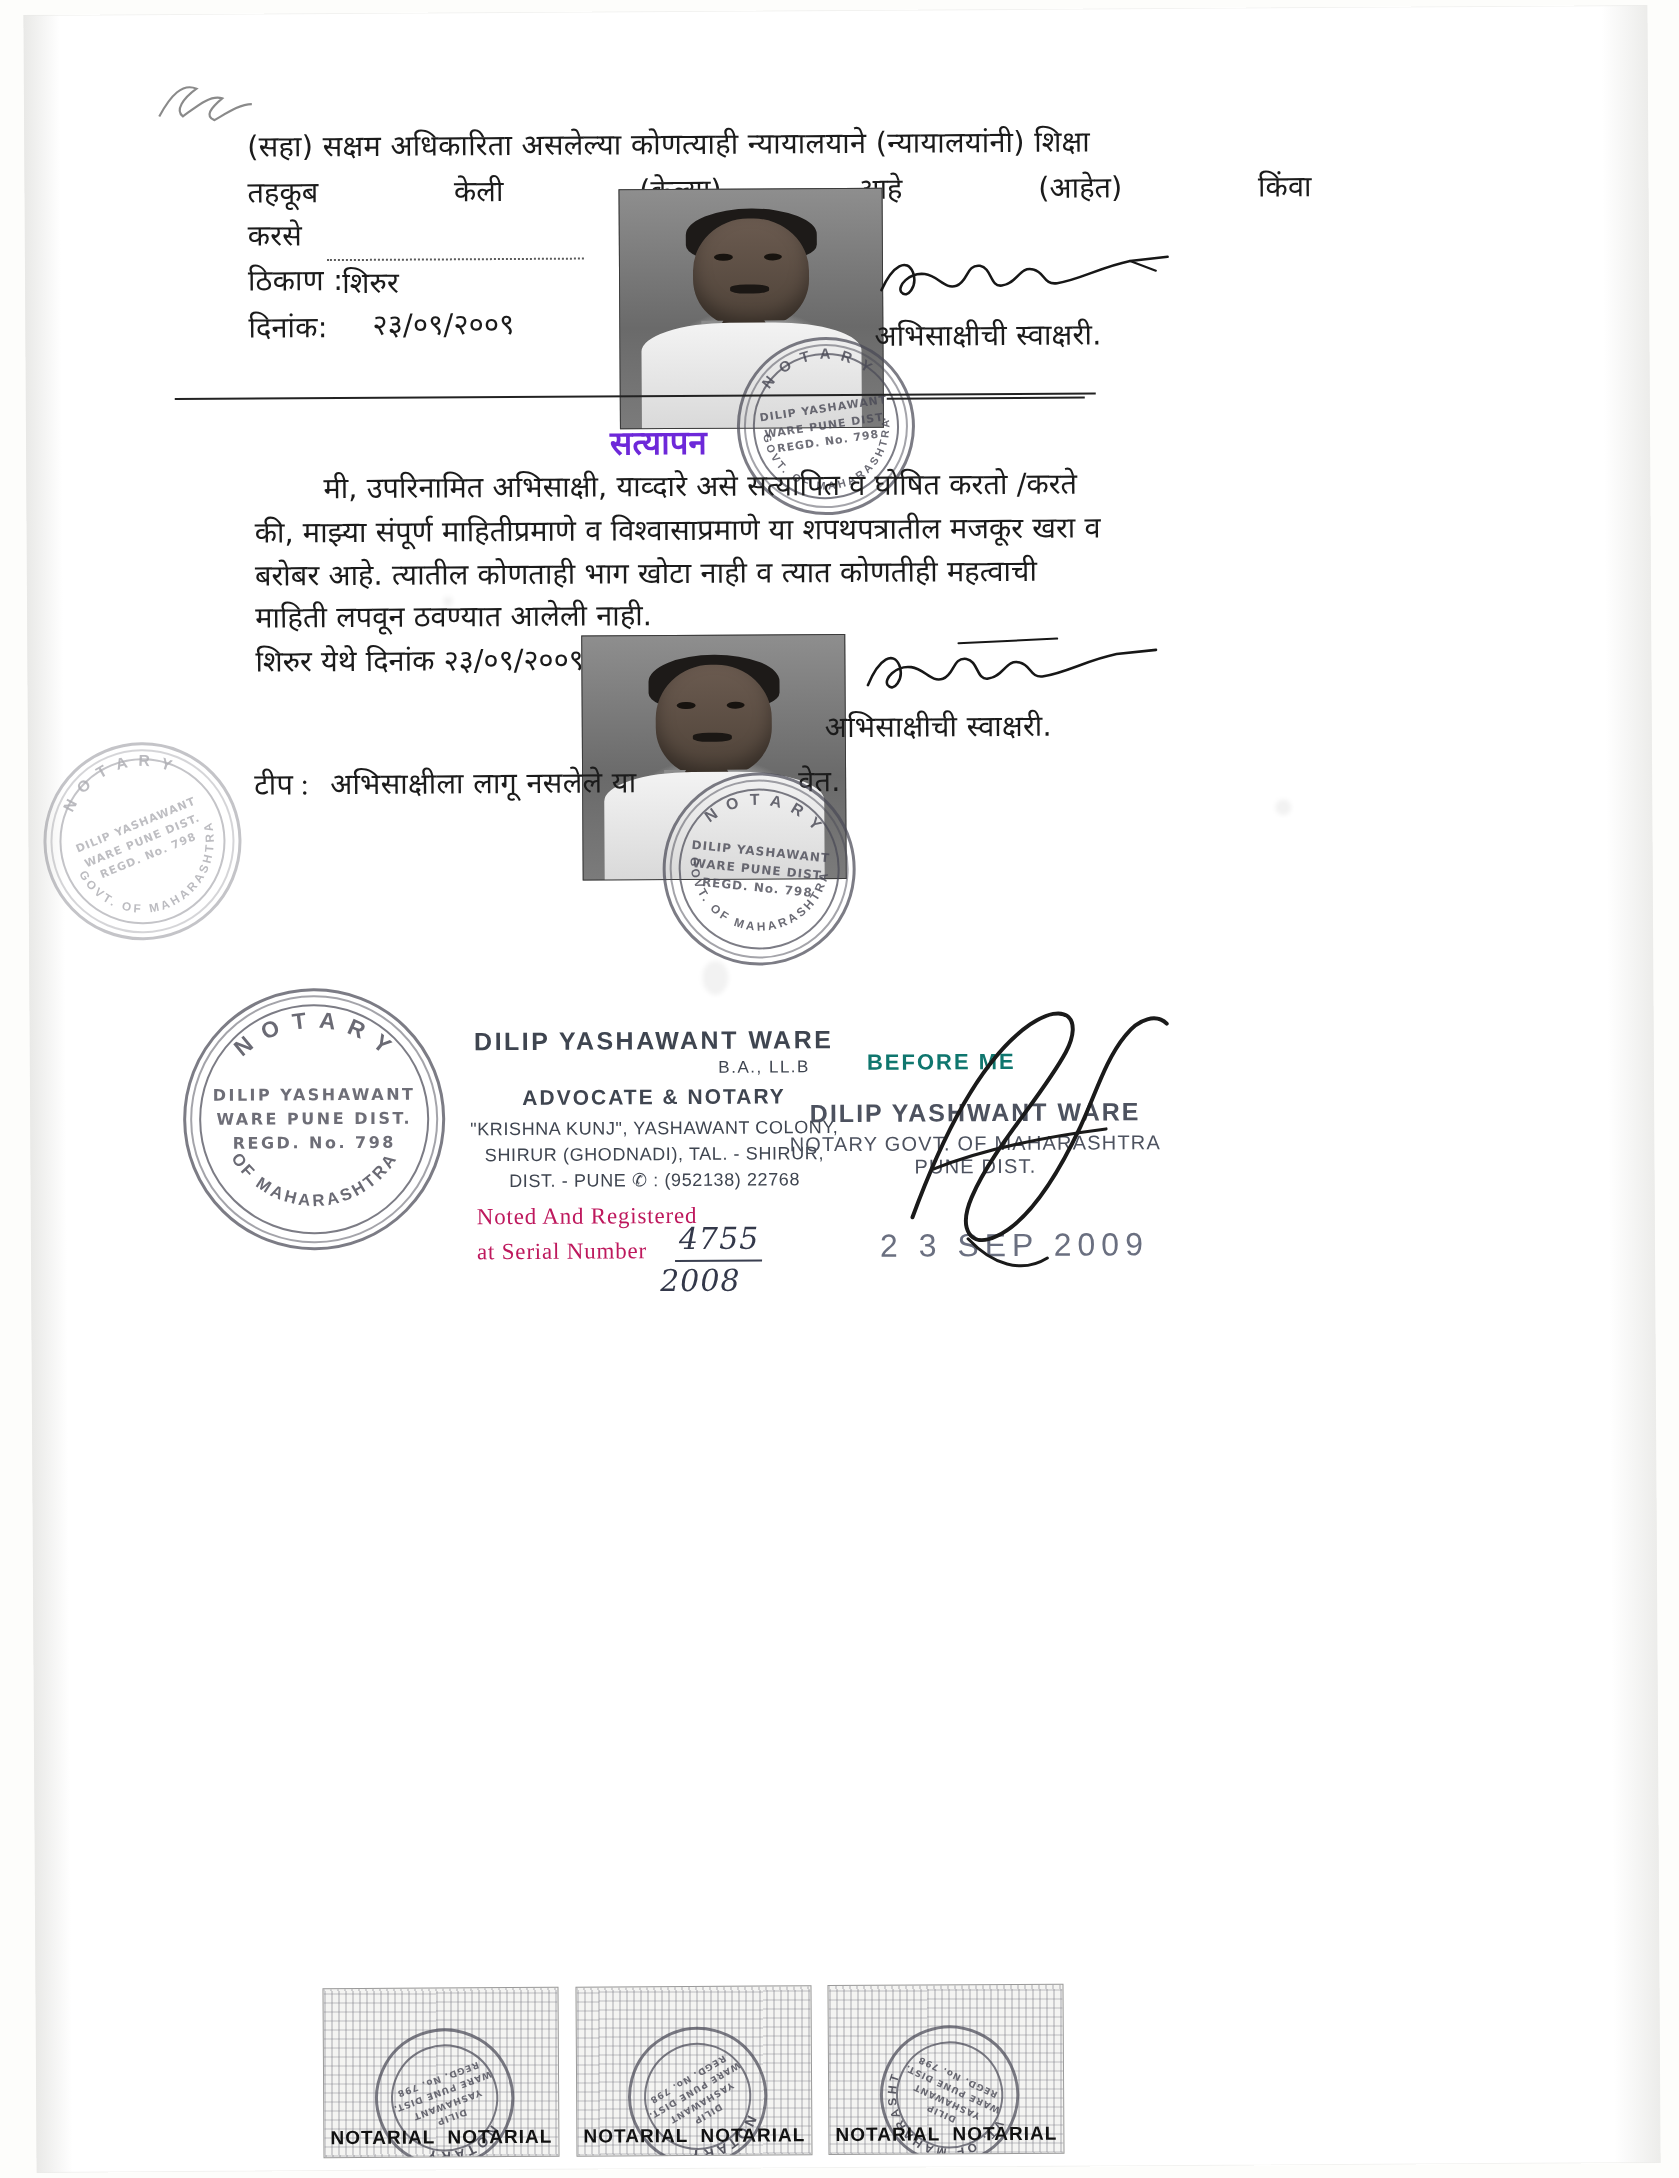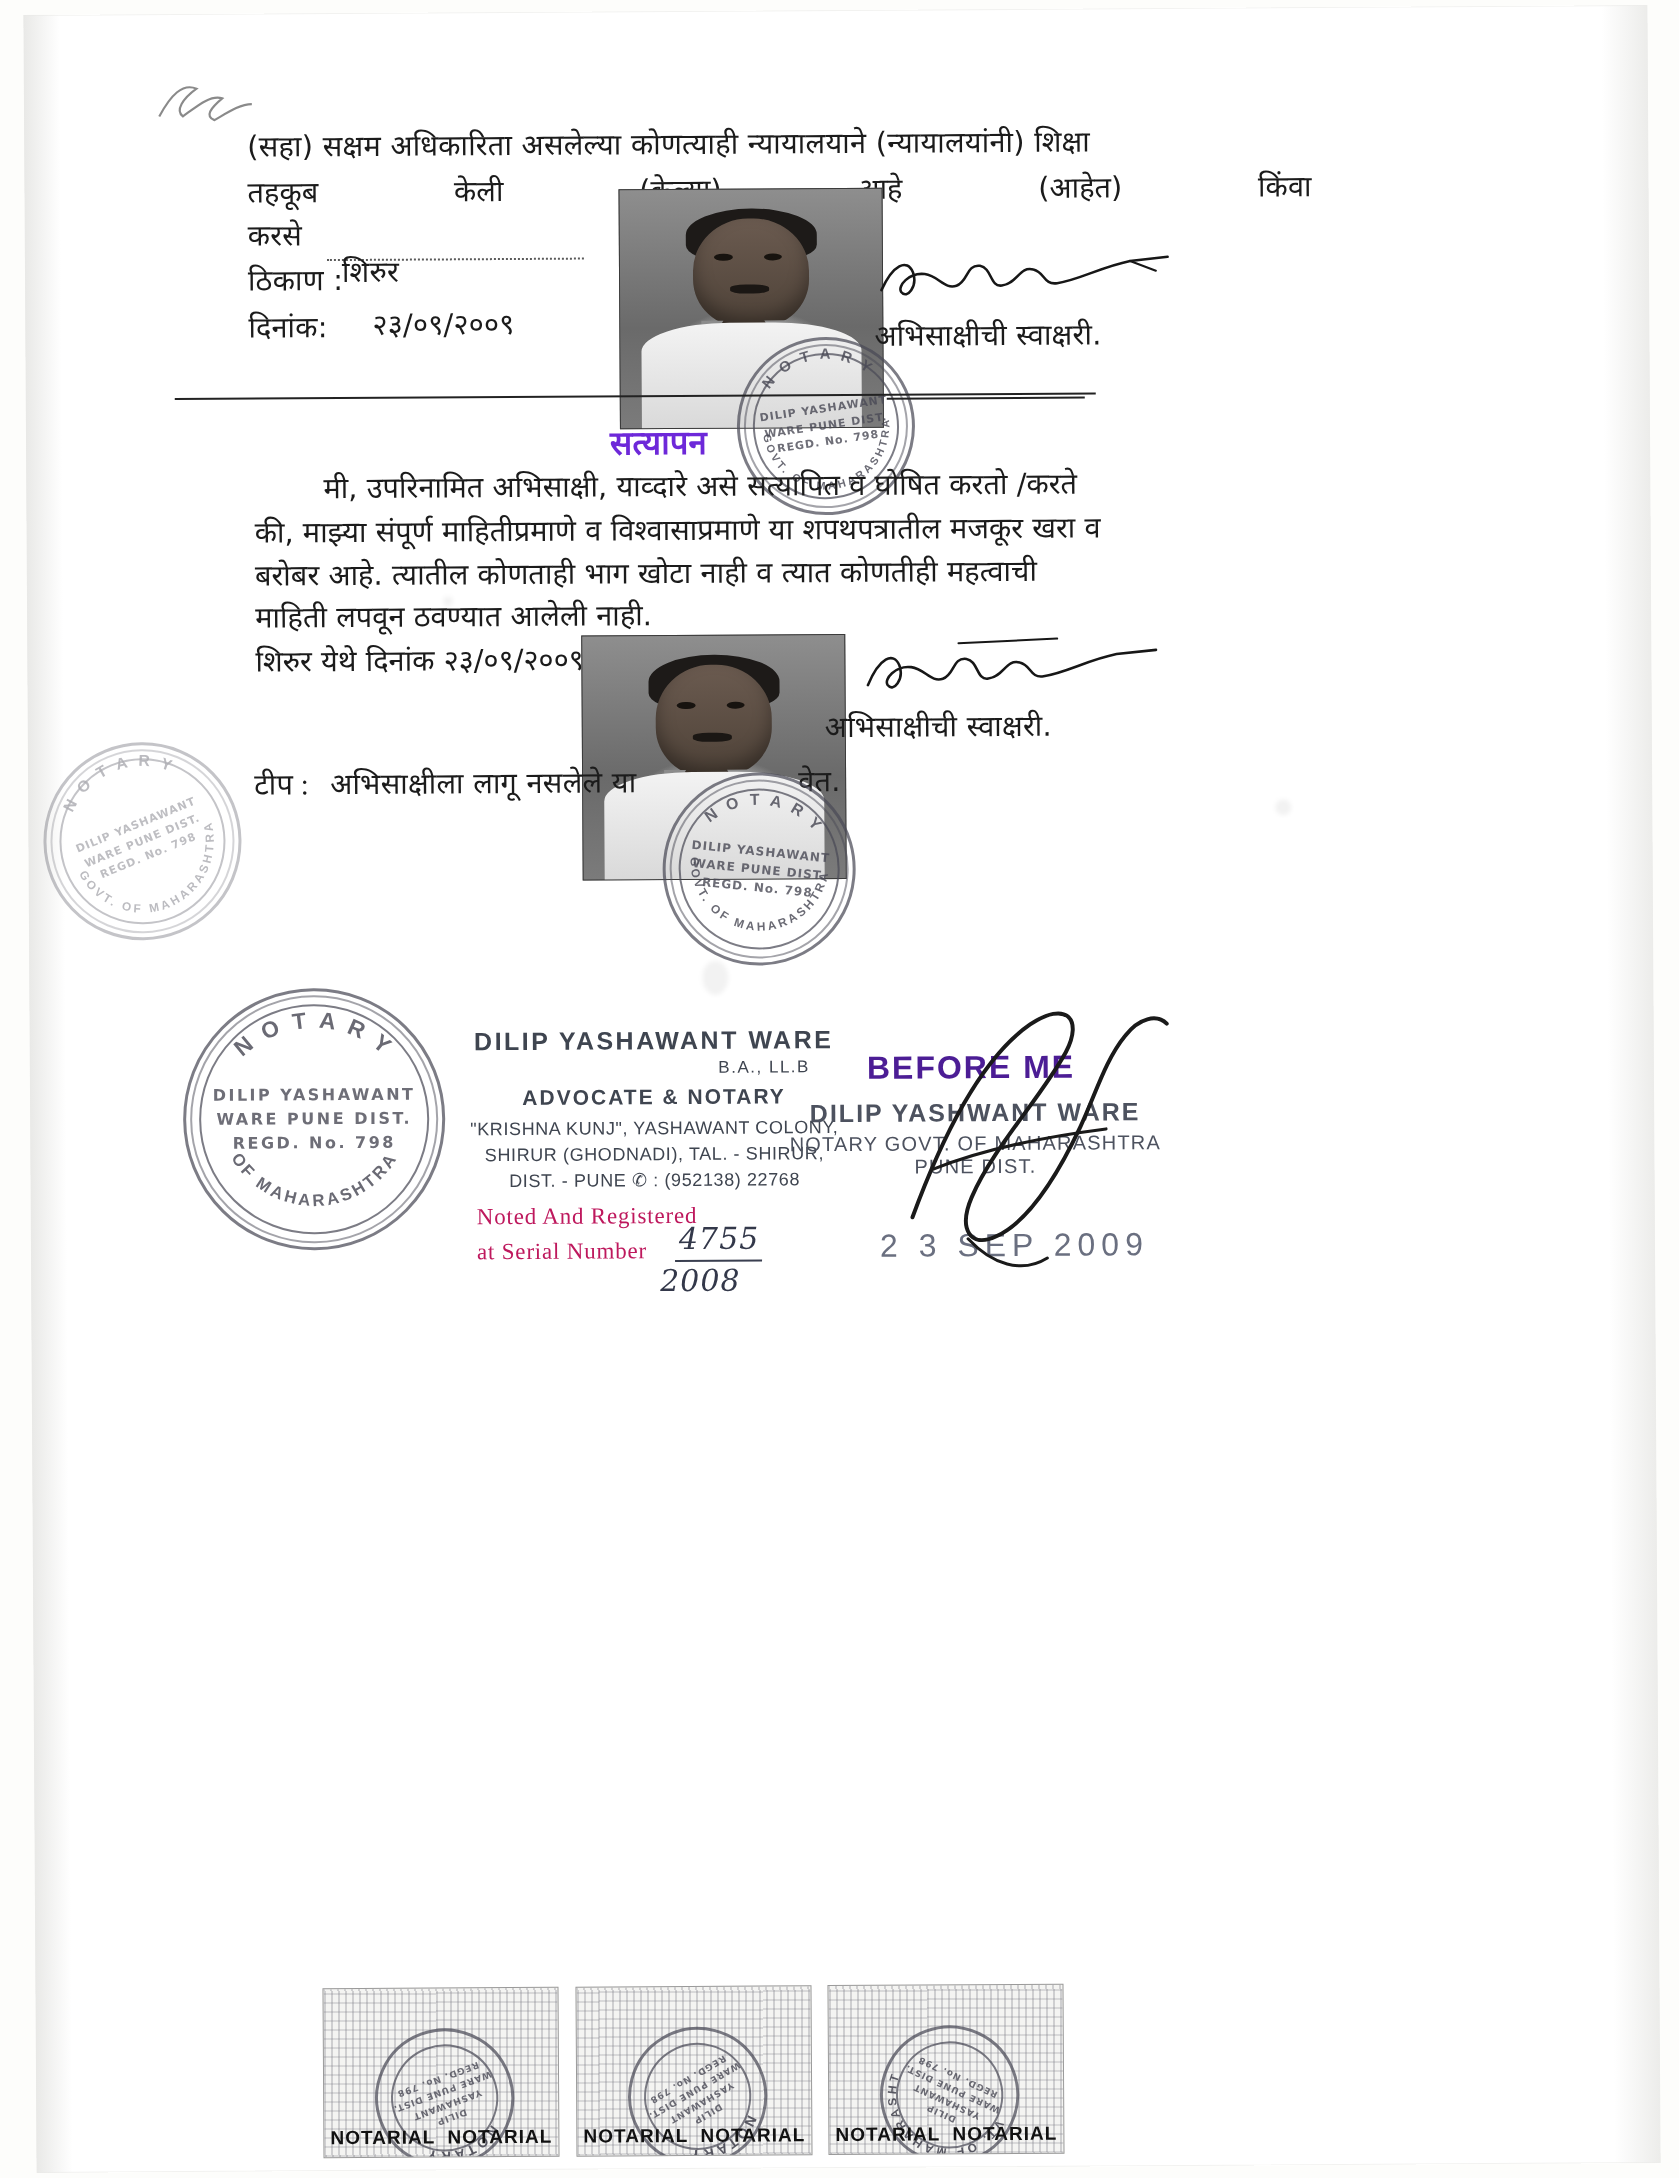--- a/index.html
+++ b/index.html
@@ -262,24 +262,24 @@
   .handwritten {
     font-family: "DejaVu Serif", serif;
     color: #33384a;
     font-style: italic;
     font-size: 30px;
     letter-spacing: 1px;
   }
 
   .before-me {
     position: absolute;
-    color: #4c1d95;
+    color: #0f766e;
     font-family: "Liberation Sans", sans-serif;
     font-weight: bold;
-    font-size: 32px;
+    font-size: 22px;
     letter-spacing: 2px;
   }
   .before-block {
     position: absolute;
     text-align: center;
     color: #4d525f;
     font-family: "Liberation Sans", sans-serif;
   }
   .before-block .l1 {
     font-size: 25px;
@@ -359,21 +359,21 @@
       <span>(केल्या)</span>
       <span>आहे</span>
       <span>(आहेत)</span>
       <span>किंवा</span>
     </div>
 
     <div class="txt body-line" style="left:223px; top:203px;">करसे</div>
     <span class="dotted-tail" style="position:absolute; left:302px; top:226px; width:257px;"></span>
 
     <div class="txt body-line" style="left:223px; top:248px;">ठिकाण :</div>
-    <div class="txt body-line" style="left:317px; top:240px;">शिरुर</div>
+    <div class="txt body-line" style="left:317px; top:251px;">शिरुर</div>
 
     <div class="txt body-line" style="left:223px; top:295px;">दिनांक:</div>
     <div class="txt body-line" style="left:347px; top:293px;">२३/०९/२००९</div>
 
     <div class="photo" style="left:594px; top:178px; width:262px; height:238px;">
       <div class="bg"></div>
       <div class="hair"></div>
       <div class="head"></div>
       <div class="eyeL"></div>
       <div class="eyeR"></div>

